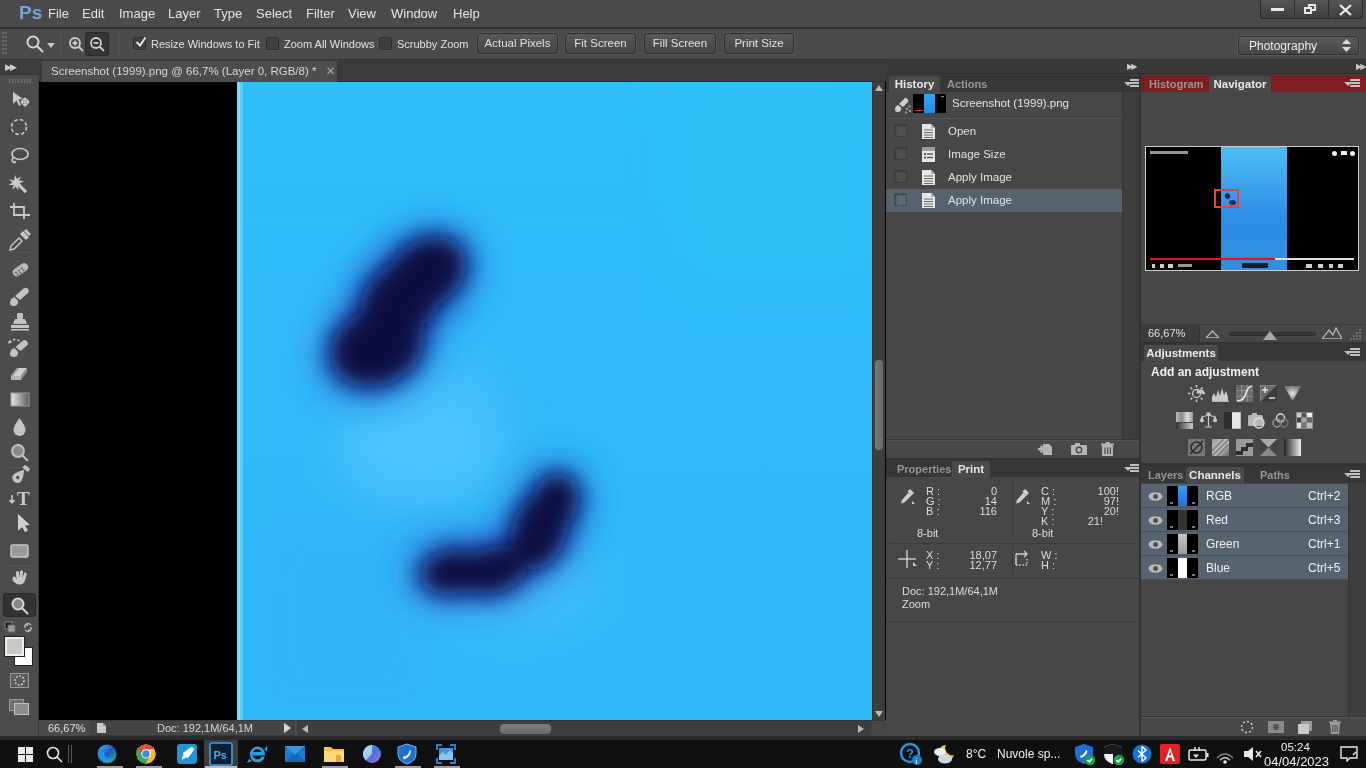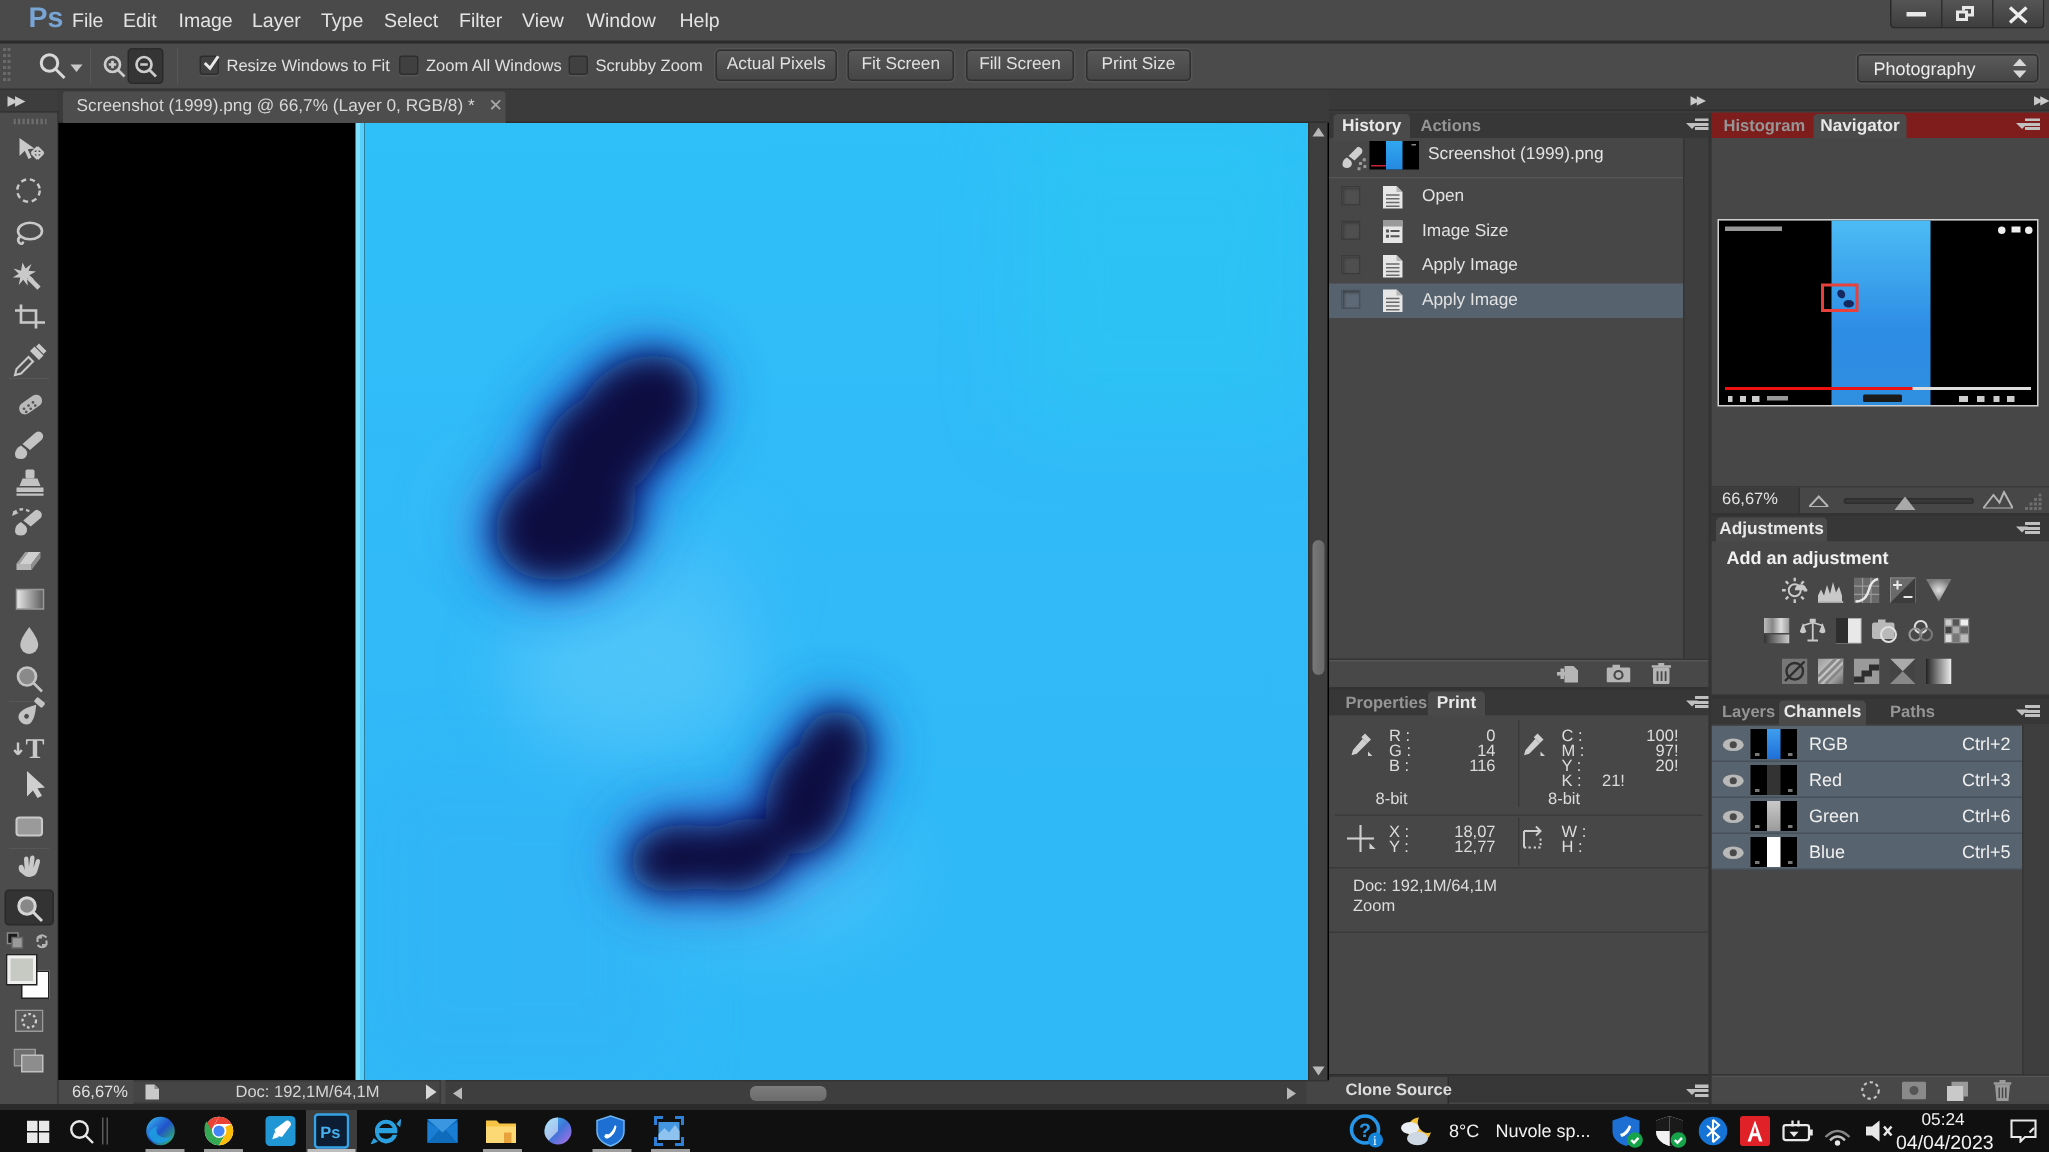--- a/index.html
+++ b/index.html
@@ -552,21 +552,21 @@
             <path d="M13 13 l3 3 h-3 z" fill="#cfcfcf"></path>
           </g>
         </svg>
       <span class="abs" style="left:155px;top:8px">C :</span>
         <span class="abs" style="left:175px;top:8px;width:58px;text-align:right">100!</span>
       <span class="abs" style="left:155px;top:18px">M :</span>
         <span class="abs" style="left:175px;top:18px;width:58px;text-align:right">97!</span>
       <span class="abs" style="left:155px;top:28px">Y :</span>
         <span class="abs" style="left:175px;top:28px;width:58px;text-align:right">20!</span>
       <span class="abs" style="left:155px;top:38px">K :</span>
-        <span class="abs" style="left:182px;top:38px;width:58px;">21!</span>
+        <span class="abs" style="left:159px;top:38px;width:58px;text-align:right">21!</span>
       <span class="abs" style="left:146px;top:50px">8-bit</span>
       <div class="abs" style="left:4px;top:66px;width:245px;height:1px;background:#3a3a3a"></div>
       <svg class="abs" style="left:12px;top:73px" width="20" height="20" fill="none" stroke="#cfcfcf" stroke-width="1.4">
           <line x1="9" y1="0" x2="9" y2="18"></line>
           <line x1="0" y1="9" x2="18" y2="9"></line>
           <path d="M15 16 l4 0 0 -4 z" fill="#cfcfcf" stroke="none" transform="rotate(90 17 14)"></path>
         </svg>
       <span class="abs" style="left:40px;top:72px">X :</span>
         <span class="abs" style="left:60px;top:72px;width:51px;text-align:right">18,07</span>
       <span class="abs" style="left:40px;top:82px">Y :</span>
@@ -578,25 +578,20 @@
           <path d="M13 9 v6 h-5" stroke-dasharray="1.5,1.5"></path>
         </svg>
       <span class="abs" style="left:155px;top:72px">W :</span>
       <span class="abs" style="left:155px;top:82px">H :</span>
       <div class="abs" style="left:0;top:101px;width:253px;height:1px;background:#3a3a3a"></div>
       <span class="abs" style="left:16px;top:108px">Doc: 192,1M/64,1M</span>
       <span class="abs" style="left:16px;top:121px">Zoom</span>
       <div class="abs" style="left:0;top:144px;width:253px;height:1px;background:#3a3a3a"></div>
     </div>
 
-    <div class="abs" style="left:0;top:641px;width:253px;height:19px;background:#373737;border-top:1px solid #2e2e2e">
-      <div class="abs" style="left:0;top:1px;width:80px;height:18px;background:#454545;border-right:1px solid #2e2e2e"></div>
-      <span class="abs" style="left:11px;top:4px;font-size:11px;font-weight:bold;color:#dcdcdc">Clone Source</span>
-      <div class="pmenu" style="left:238px;top:6px"></div>
-    </div>
   </div>
 
   <div class="abs" style="left:255px;top:15px;width:225px;height:661px;background:#474747">
 
     <div class="abs" style="left:0;top:0;width:225px;height:17px;background:#7f1d1d">
       <span class="ptabdim" style="left:8px;top:3px">Histogram</span>
       <div class="ptab" style="left:68px;top:1px;width:62px;line-height:17px">Navigator</div>
       <div class="pmenu" style="left:203px;top:4px"></div>
     </div>
 
@@ -846,21 +841,21 @@
       <svg class="ceye" viewBox="0 0 15 9">
           <ellipse cx="7.5" cy="4.5" rx="7" ry="4.2" fill="#b9b9b9"></ellipse>
           <circle cx="7.5" cy="4.5" r="2.4" fill="#4a4a4a"></circle>
         </svg>
       <div class="cthumb">
           <div class="cstripe" style="background:linear-gradient(#c9c9c9,#9a9a9a)"></div>
           <i class="cd1"></i>
           <i class="cd2"></i>
         </div>
       <span class="clabel">Green</span>
-        <span class="ckey">Ctrl+6</span>
+        <span class="ckey">Ctrl+1</span>
     </div>
     <div class="chrow" style="top:481px">
       <svg class="ceye" viewBox="0 0 15 9">
           <ellipse cx="7.5" cy="4.5" rx="7" ry="4.2" fill="#b9b9b9"></ellipse>
           <circle cx="7.5" cy="4.5" r="2.4" fill="#4a4a4a"></circle>
         </svg>
       <div class="cthumb">
           <div class="cstripe" style="background:#fff"></div>
           <i class="cd1"></i>
           <i class="cd2"></i>

